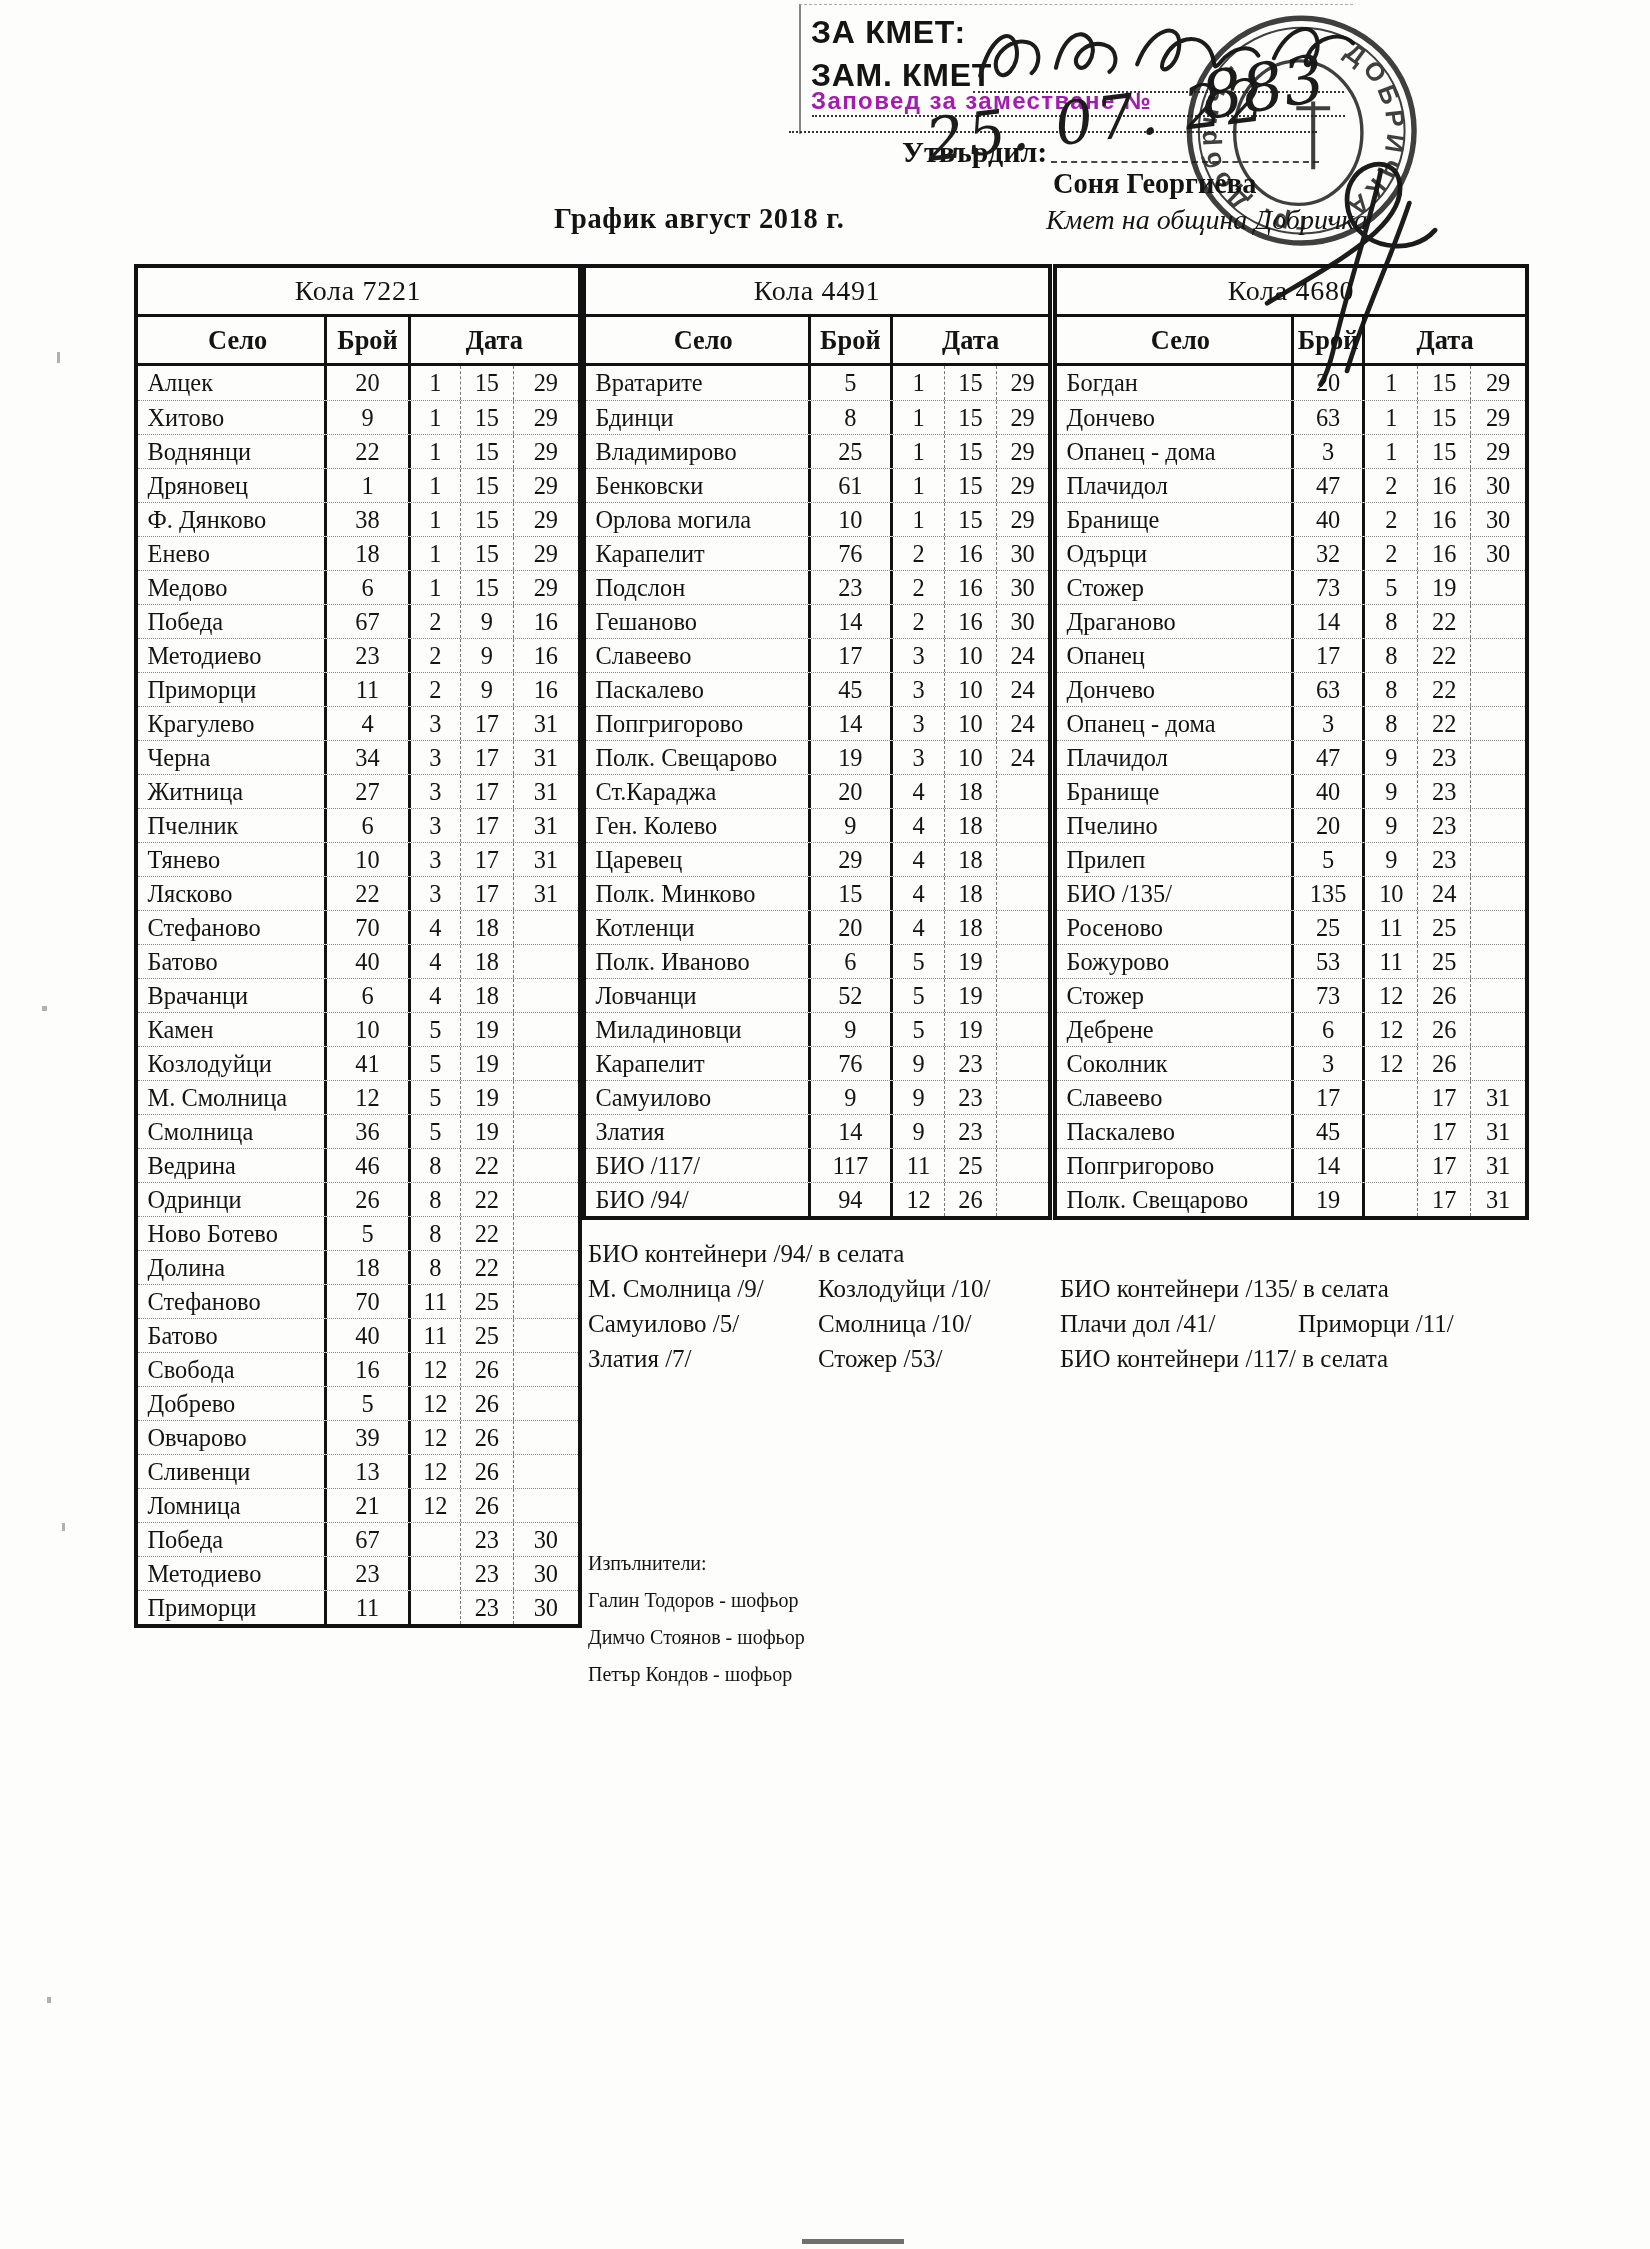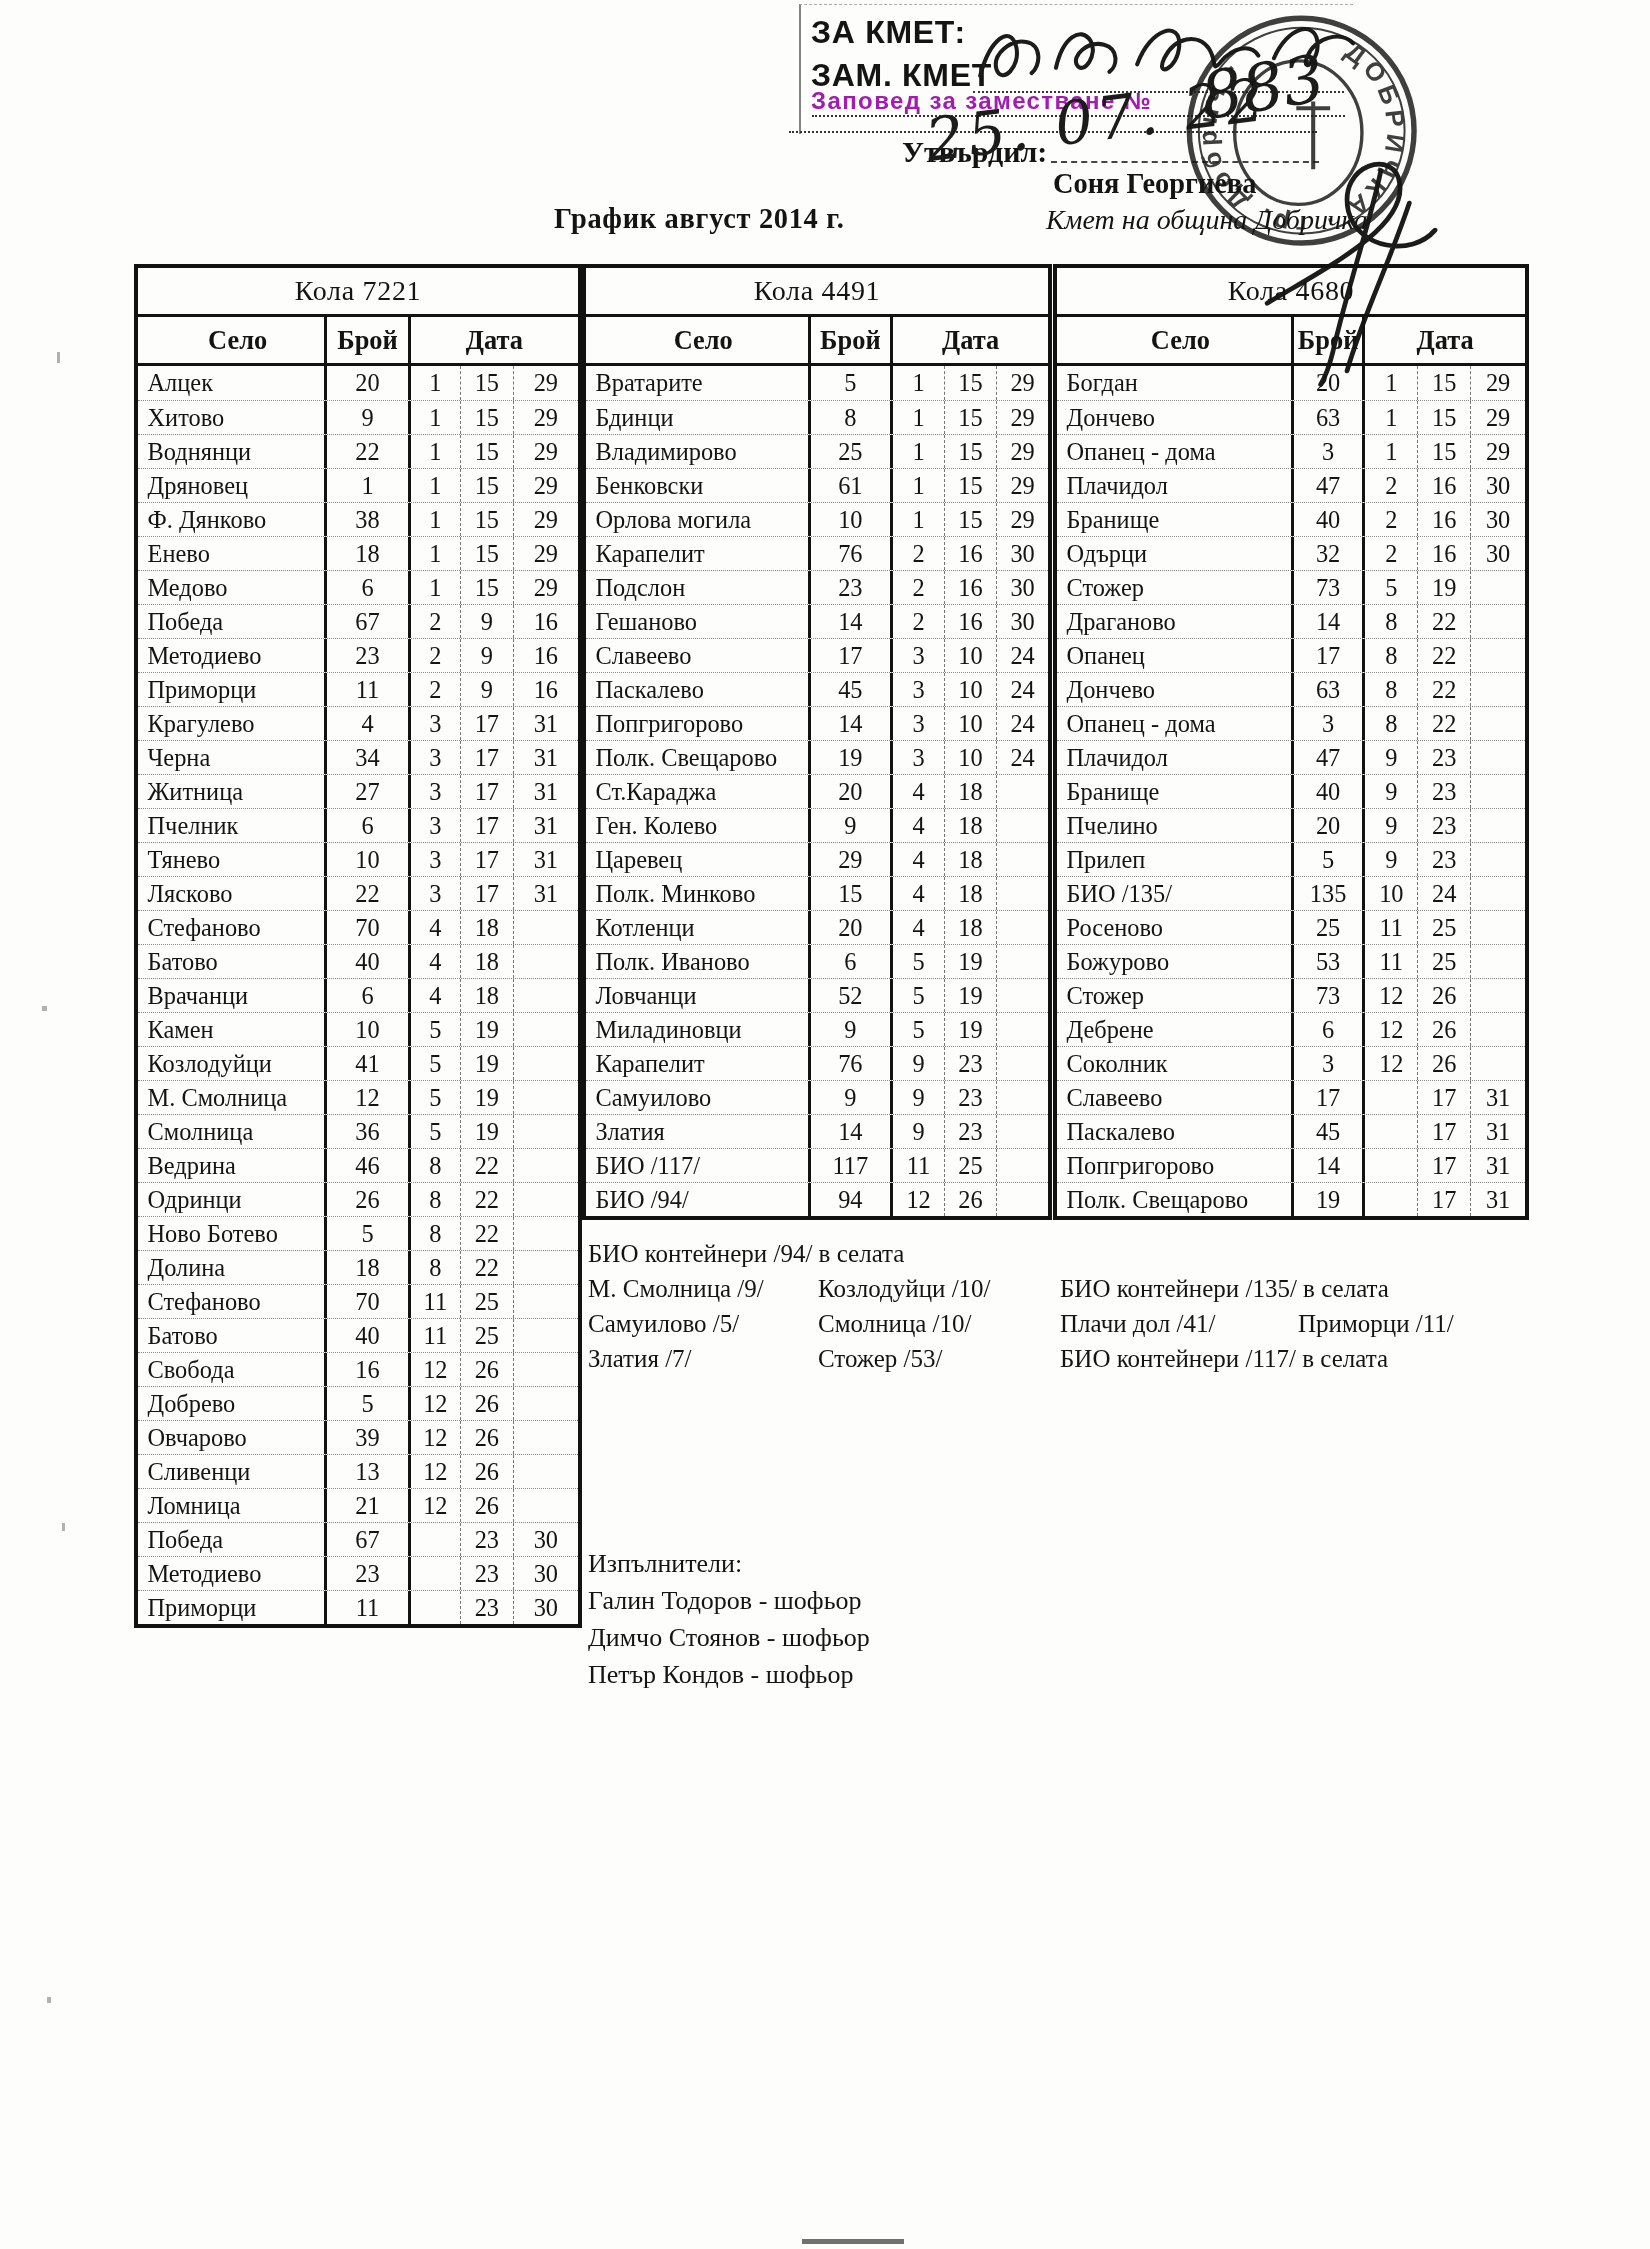--- a/index.html
+++ b/index.html
@@ -55,21 +55,21 @@
   .t-b .c-selo{width:48.6%;}.t-b .c-broy{width:17.9%;}.t-b .c-d1{width:11.2%;} .t-b .c-d2{width:11.3%;}
   .t-c .c-selo{width:50.6%;}.t-c .c-broy{width:15.3%;}.t-c .c-d1{width:11.3%;} .t-c .c-d2{width:11.3%;}
 
   
   .notes{font-size:25px;line-height:35px;}
   .notes-mid{left:588px;top:1236px;width:447px;}
   .notes-right{left:1060px;top:1271px;width:474px;}
   .pair-row{display:flex;}
   .notes-mid .pair-row > :first-child{width:230px;}
   .notes-right .pair-row > :first-child{width:238px;}
-  .executors{left:588px;top:1545px;font-size:26px;line-height:37px;}
+  .executors{left:588px;top:1545px;font-size:20px;line-height:37px;}
 
   
   #ink{left:0;top:0;width:1651px;height:2250px;pointer-events:none;}
   .hand-text{font-family:"DejaVu Serif","Liberation Serif",serif;font-style:italic;fill:#1c1c1c;}
 
   
   .speck{position:absolute;background:#555;opacity:.45;}
 </style>
 </head>
 <body>
@@ -78,21 +78,21 @@
 <div class="abs lbl-sans za-kmet">ЗА КМЕТ:</div>
 <div class="abs lbl-sans zam-kmet">ЗАМ. КМЕТ</div>
 <div class="abs lbl-sans zapoved">Заповед за заместване №</div>
 <div class="abs dotline dl1"></div>
 <div class="abs dotline dl2"></div>
 <div class="abs dotline dl3"></div>
 <div class="abs dotline dl4"></div>
 <div class="abs utvardil">Утвърдил:</div>
 <div class="abs approver-name">Соня Георгиева</div>
 <div class="abs approver-title">Кмет на община Добричка</div>
-<div class="abs doc-title">График август 2014 г.</div>
+<div class="abs doc-title">График август 2018 г.</div>
 
 <svg id="ink" class="abs" viewBox="0 0 2439 3324">
 
   <path d="M1448,112 C1462,58 1492,36 1501,68 C1509,98 1480,126 1472,102 C1466,80 1492,58 1516,62 C1540,66 1537,98 1524,108 M1560,100 C1570,56 1596,38 1611,60 C1623,80 1601,112 1591,96 C1583,82 1607,60 1631,66 C1653,72 1651,98 1639,106 M1680,95 C1700,40 1745,30 1742,68 C1740,102 1706,116 1720,86 C1735,55 1770,48 1786,72 C1798,90 1789,108 1803,92 C1821,70 1847,64 1859,82 M1882,86 C1902,40 1941,30 1946,60 C1951,90 1921,110 1931,84 C1943,55 1981,45 1999,64" fill="none" stroke="#1c1c1c" stroke-width="6" stroke-linecap="round"></path>
 
   <text class="hand-text" x="1775" y="168" font-size="96" transform="rotate(-9 1830 140)">883</text>
 
   <text class="hand-text" x="1368" y="210" font-size="88" letter-spacing="6" transform="rotate(-7 1600 190)">25. 07. 22</text>
 
   <path d="M1872,448 C1958,396 2076,338 2068,272 C2062,218 1976,242 1992,312 C2006,368 2086,380 2120,340 M2082,300 C2052,390 2012,470 1990,548" fill="none" stroke="#1c1c1c" stroke-width="7" stroke-linecap="round"></path>

